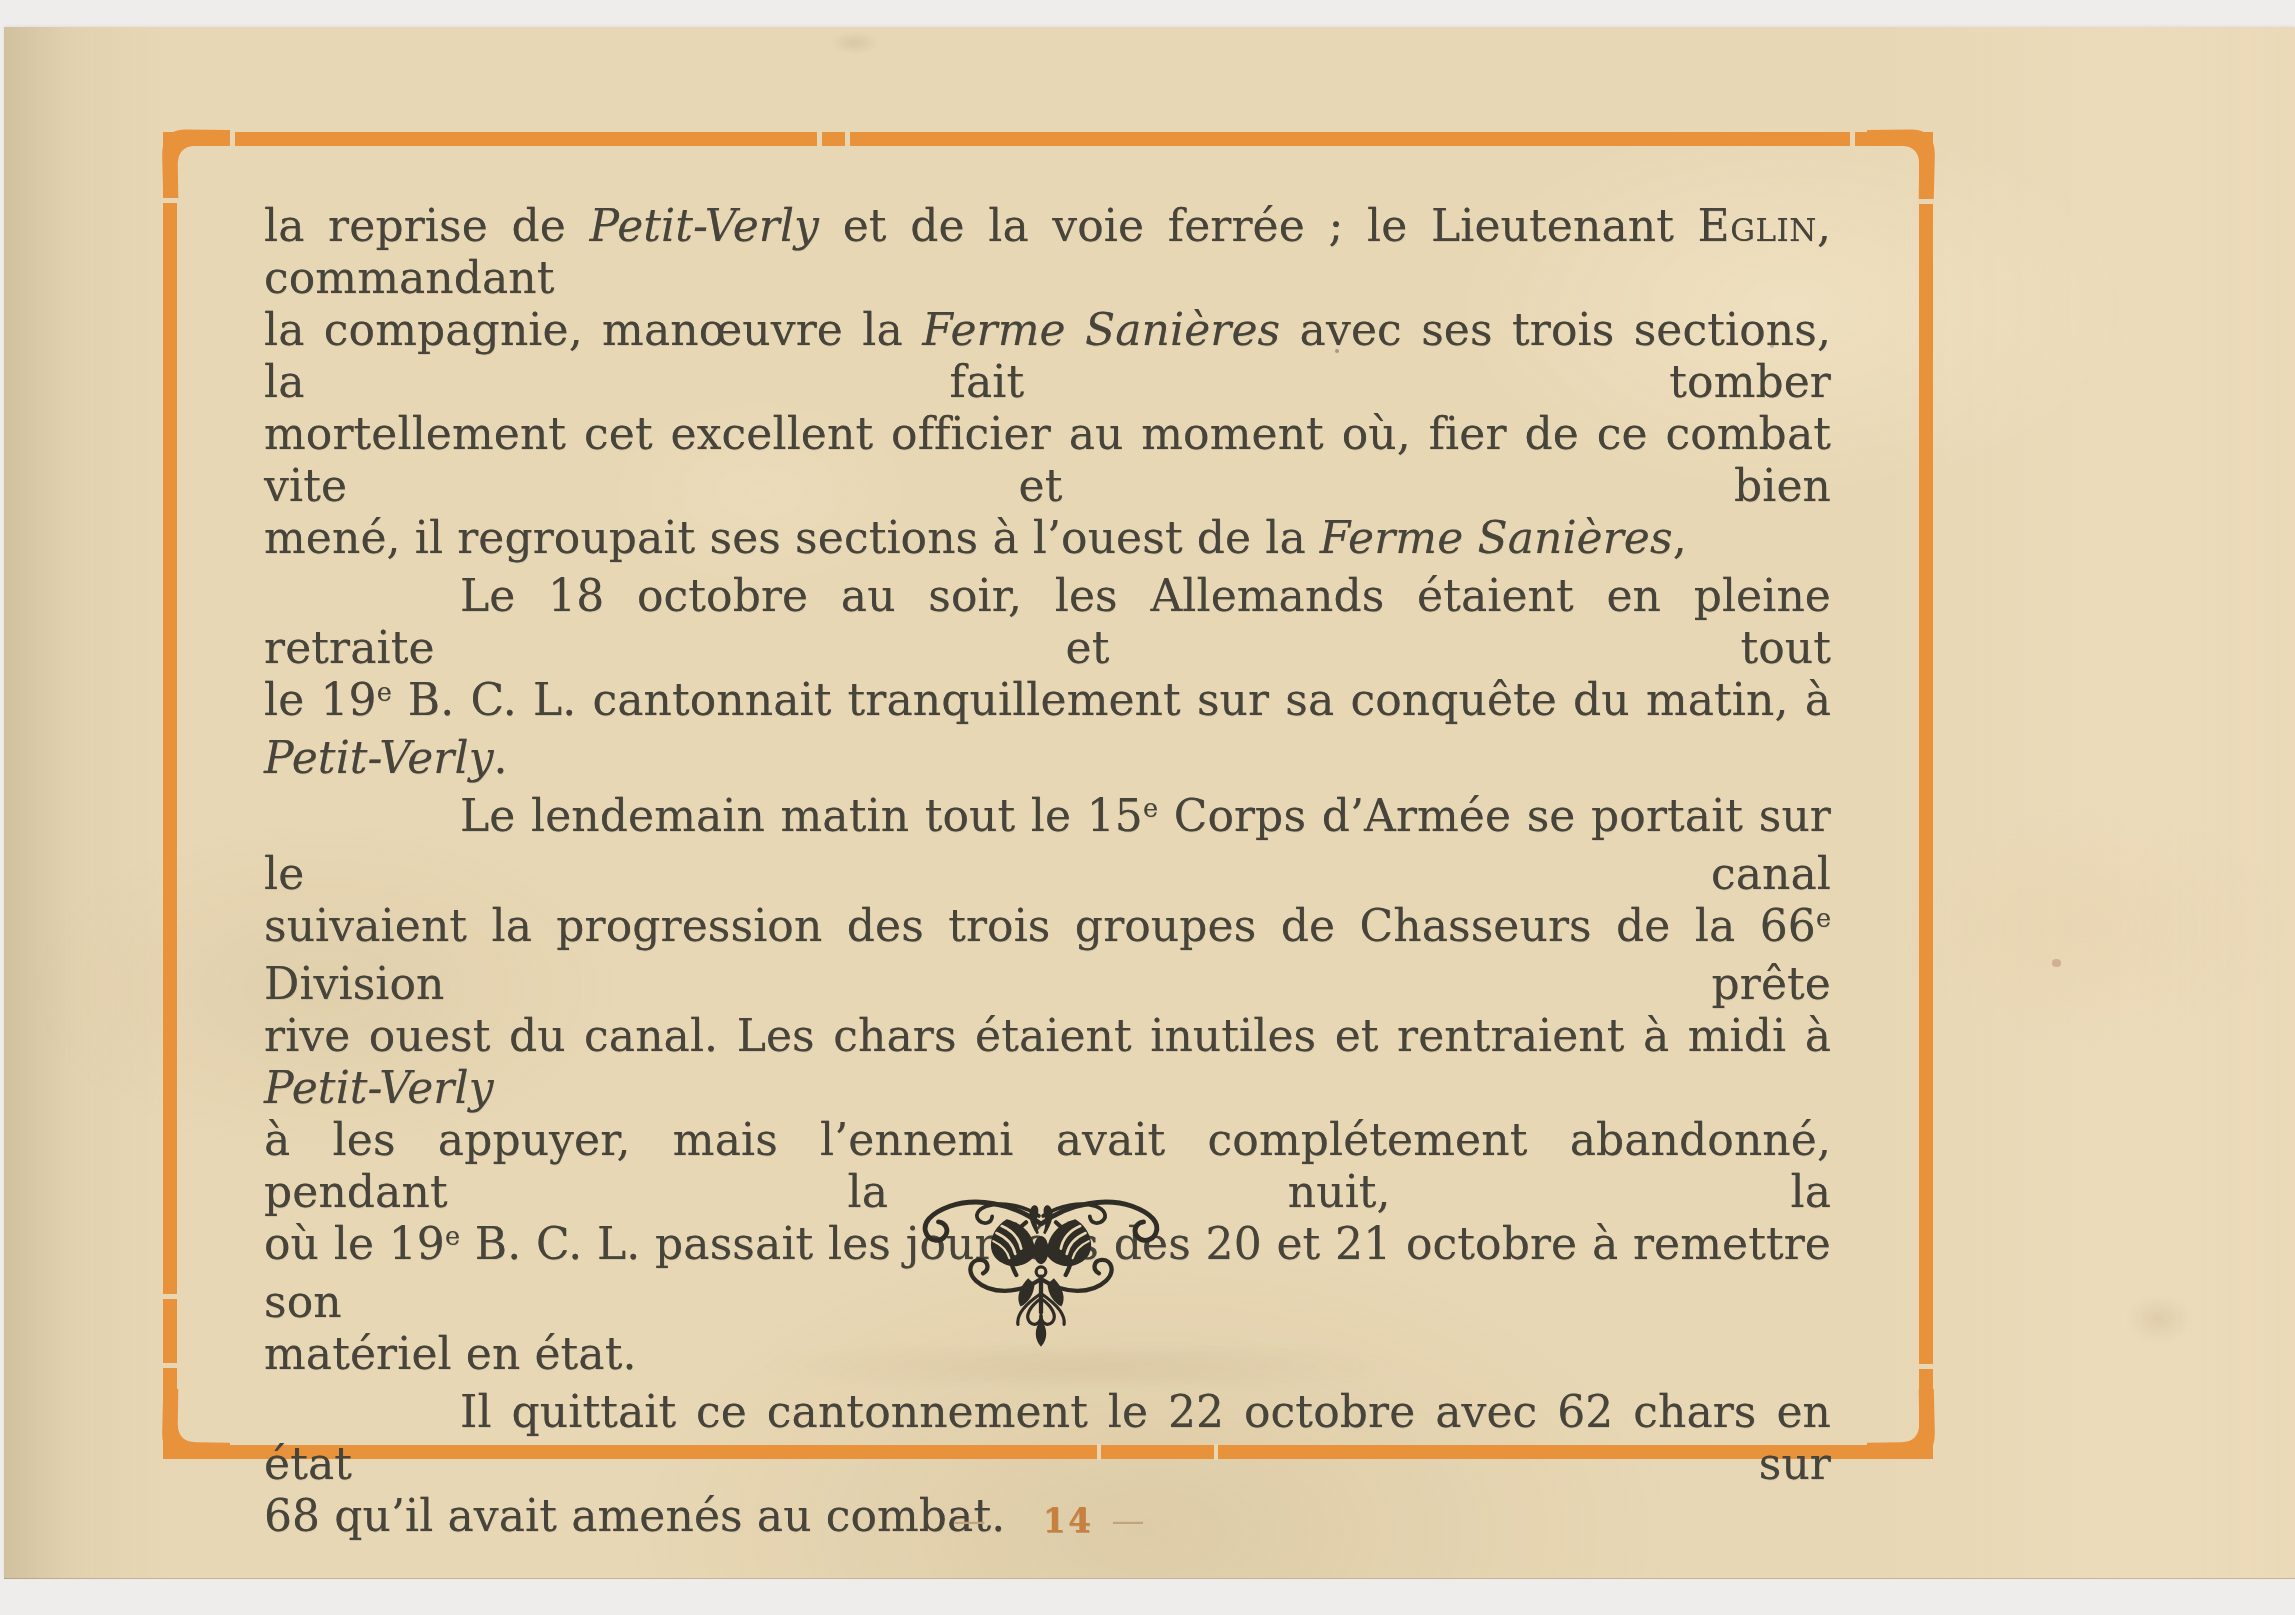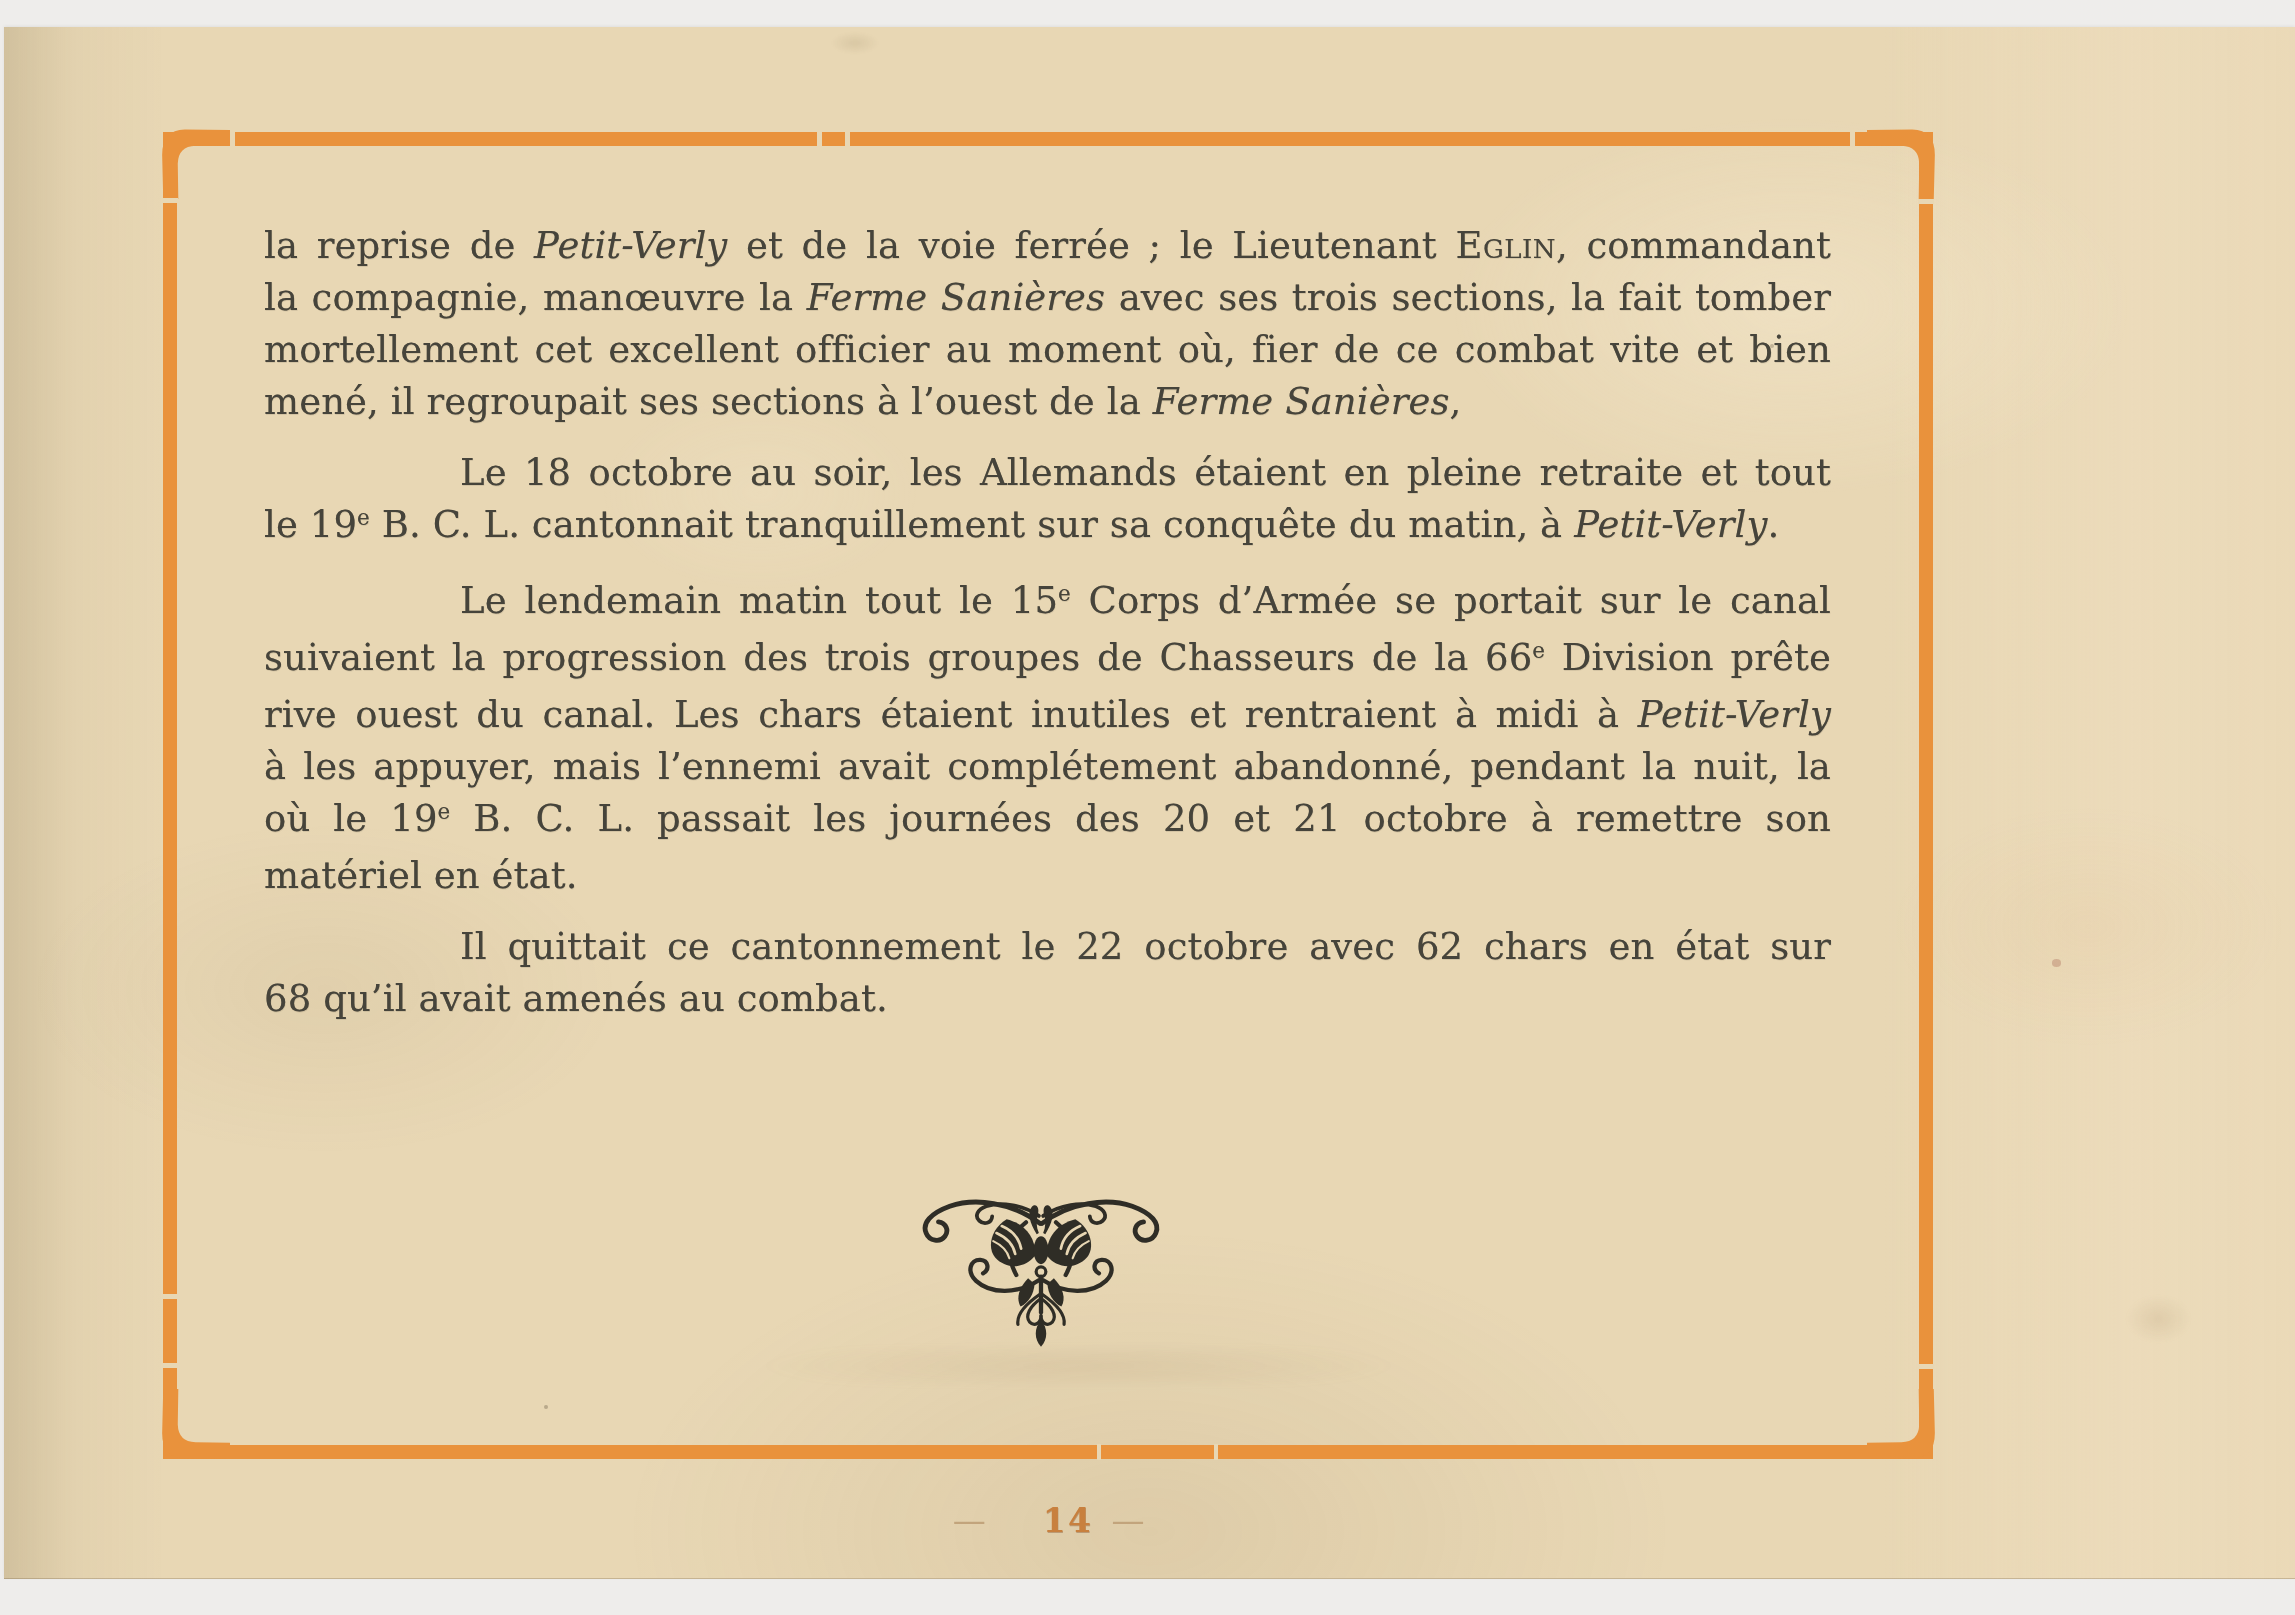--- a/index.html
+++ b/index.html
@@ -25,28 +25,28 @@
     box-shadow:0 -1.1px 3.2px rgba(0,0,0,.06);
   }
   
   .bar{position:absolute;background:var(--frame,#e9923c);}
   .bar.h{height:14px;left:163px;width:1770px;}
   .bar.v{width:14px;top:132px;height:1327px;}
   .gap{position:absolute;background:var(--paper,#e8d7b4);}
   .corner{position:absolute;width:70px;height:70px;}
   
   .text-block{
-    position:absolute;left:264px;top:220px;width:1567px;
-    font-size:37px;line-height:52px;
+    position:absolute;left:264px;top:200px;width:1567px;
+    font-size:44px;line-height:52px;
     color:var(--ink,#46443b);
     text-shadow:0 0 0.5px rgba(70,64,52,.45), 0.5px 0.5px 0 rgba(70,64,52,.12);
     letter-spacing:0.1px;
   }
   .para{margin:0;}
-  .para + .para{margin-top:19px;}
+  .para + .para{margin-top:6px;}
   .para.indent .line:first-child{text-indent:196px;}
   .line{text-align:justify;text-align-last:justify;}
   .line.last{text-align-last:left;}
   .it{font-style:italic;}
   .sc{font-variant:small-caps;letter-spacing:0.5px;}
   .sup{font-size:58%;position:relative;top:-.55em;letter-spacing:0;}
   
   .ornament{position:absolute;left:901px;top:1188px;width:280px;height:161px;}
   
   .ghost{

